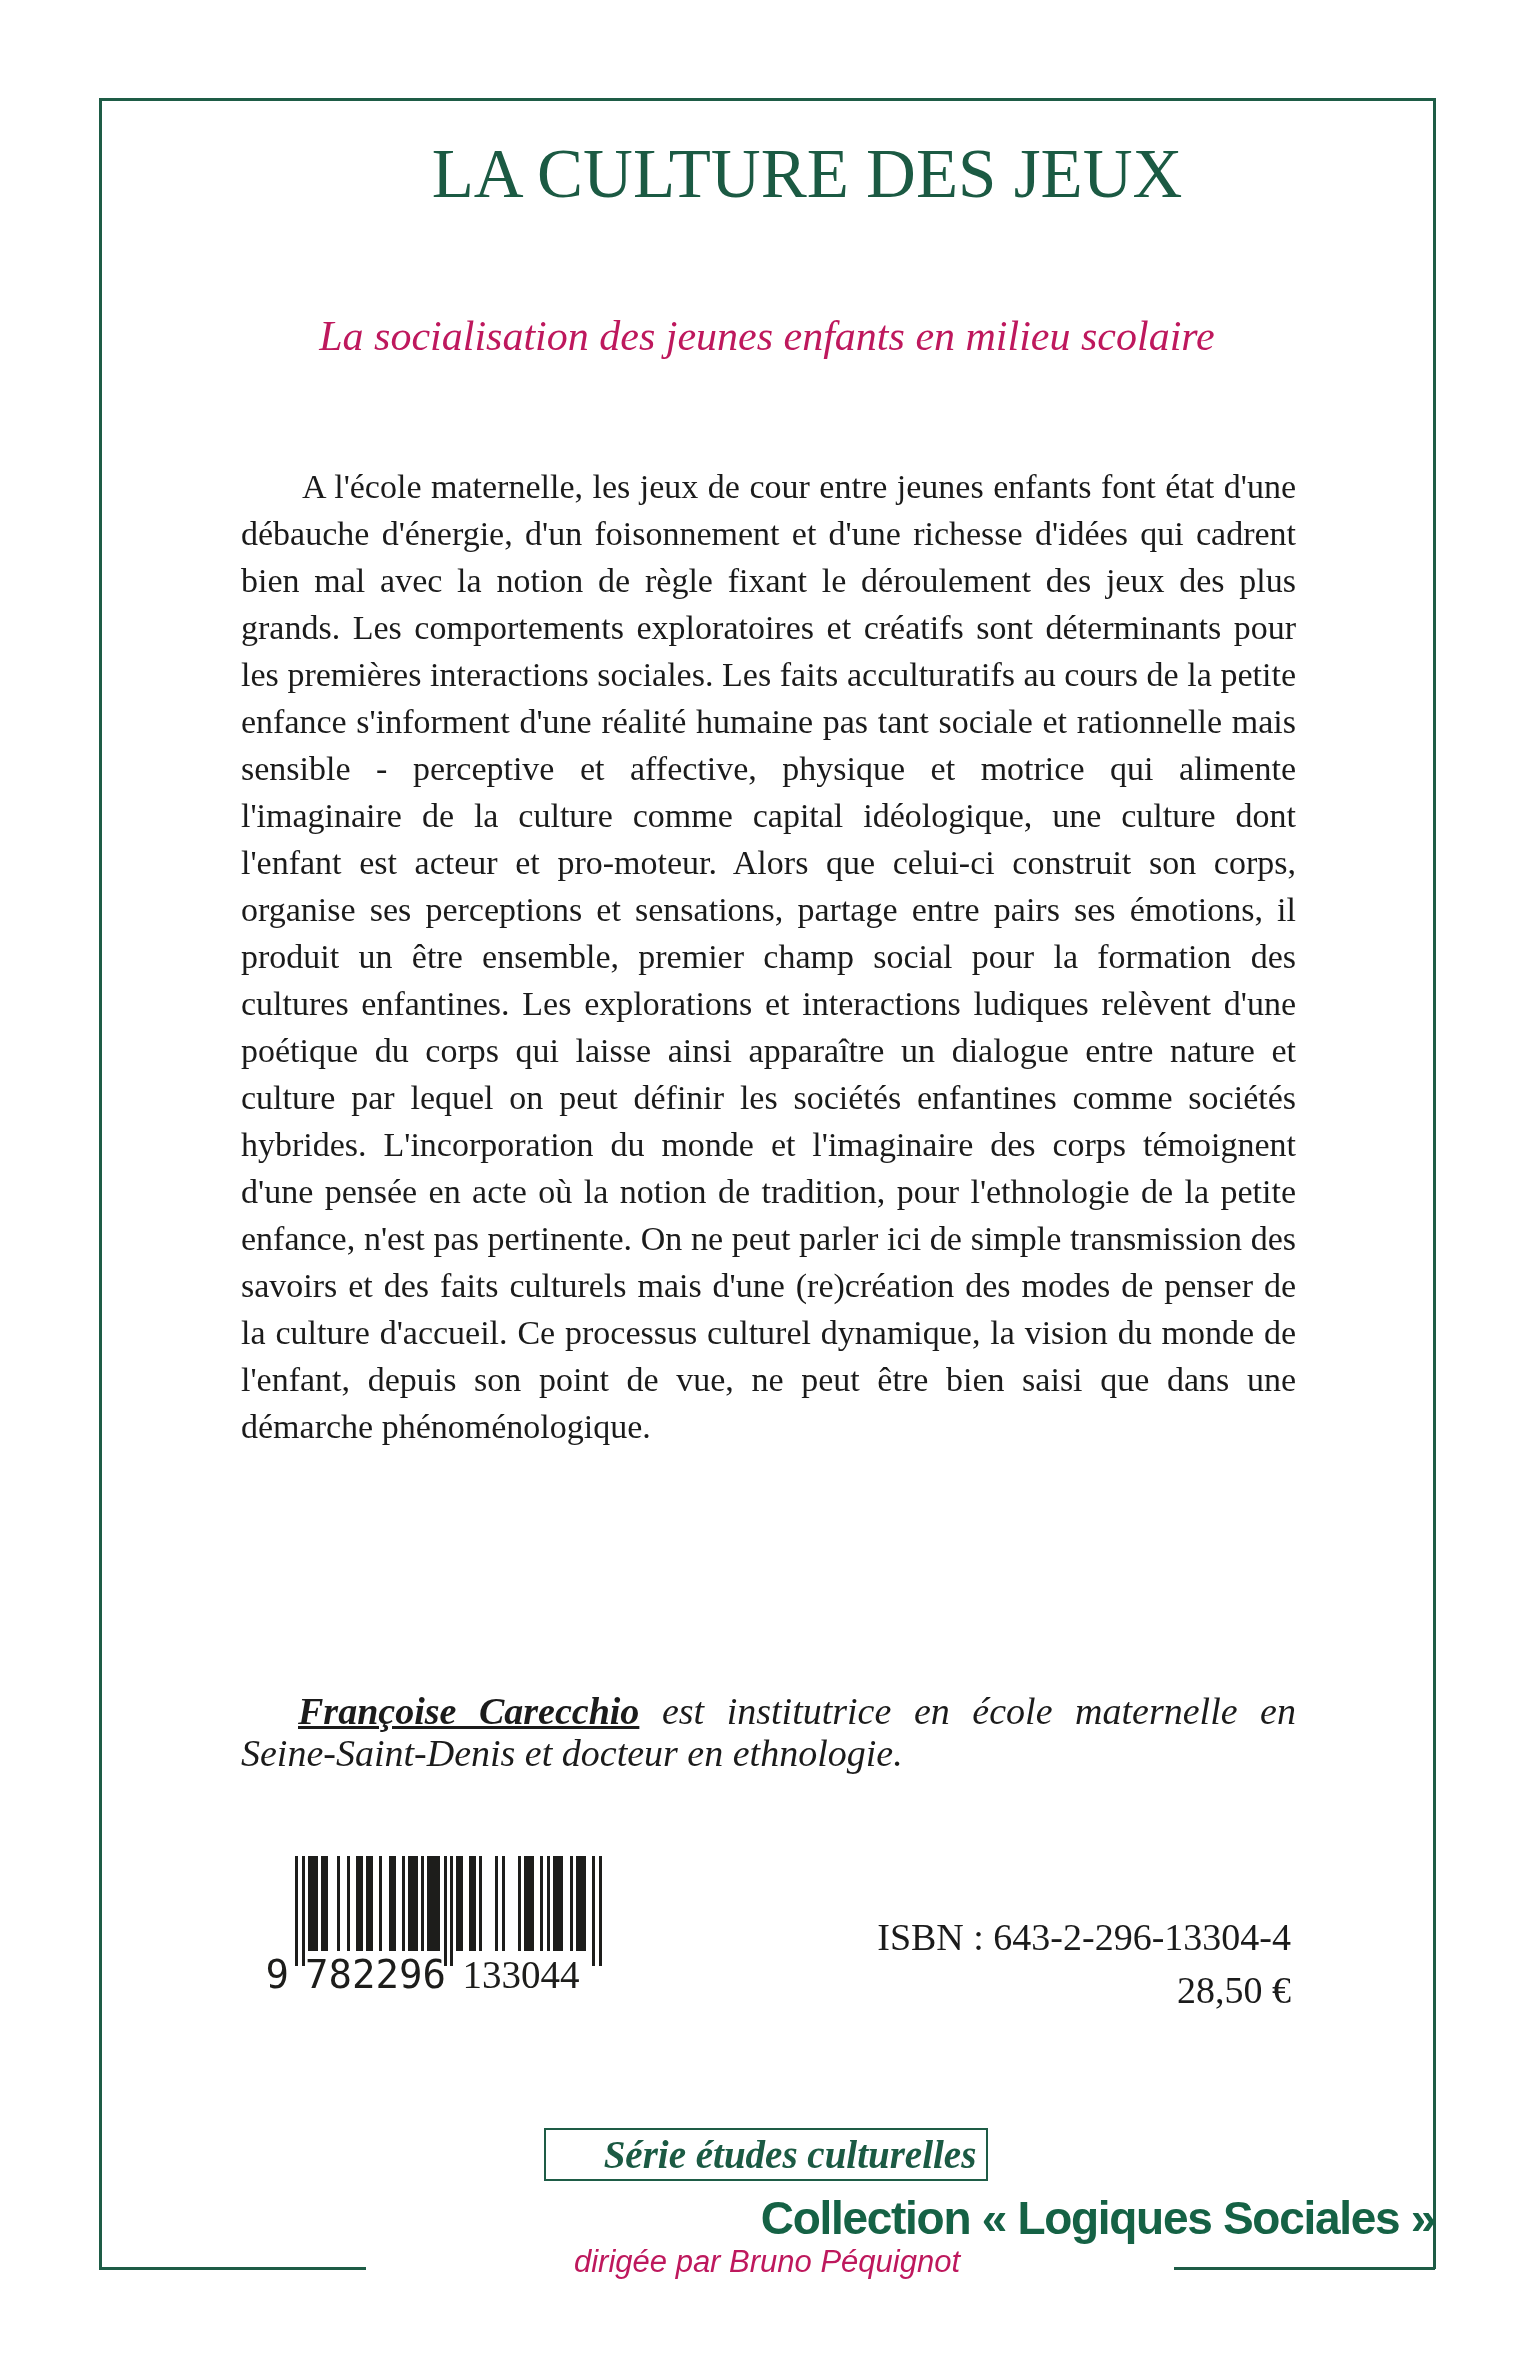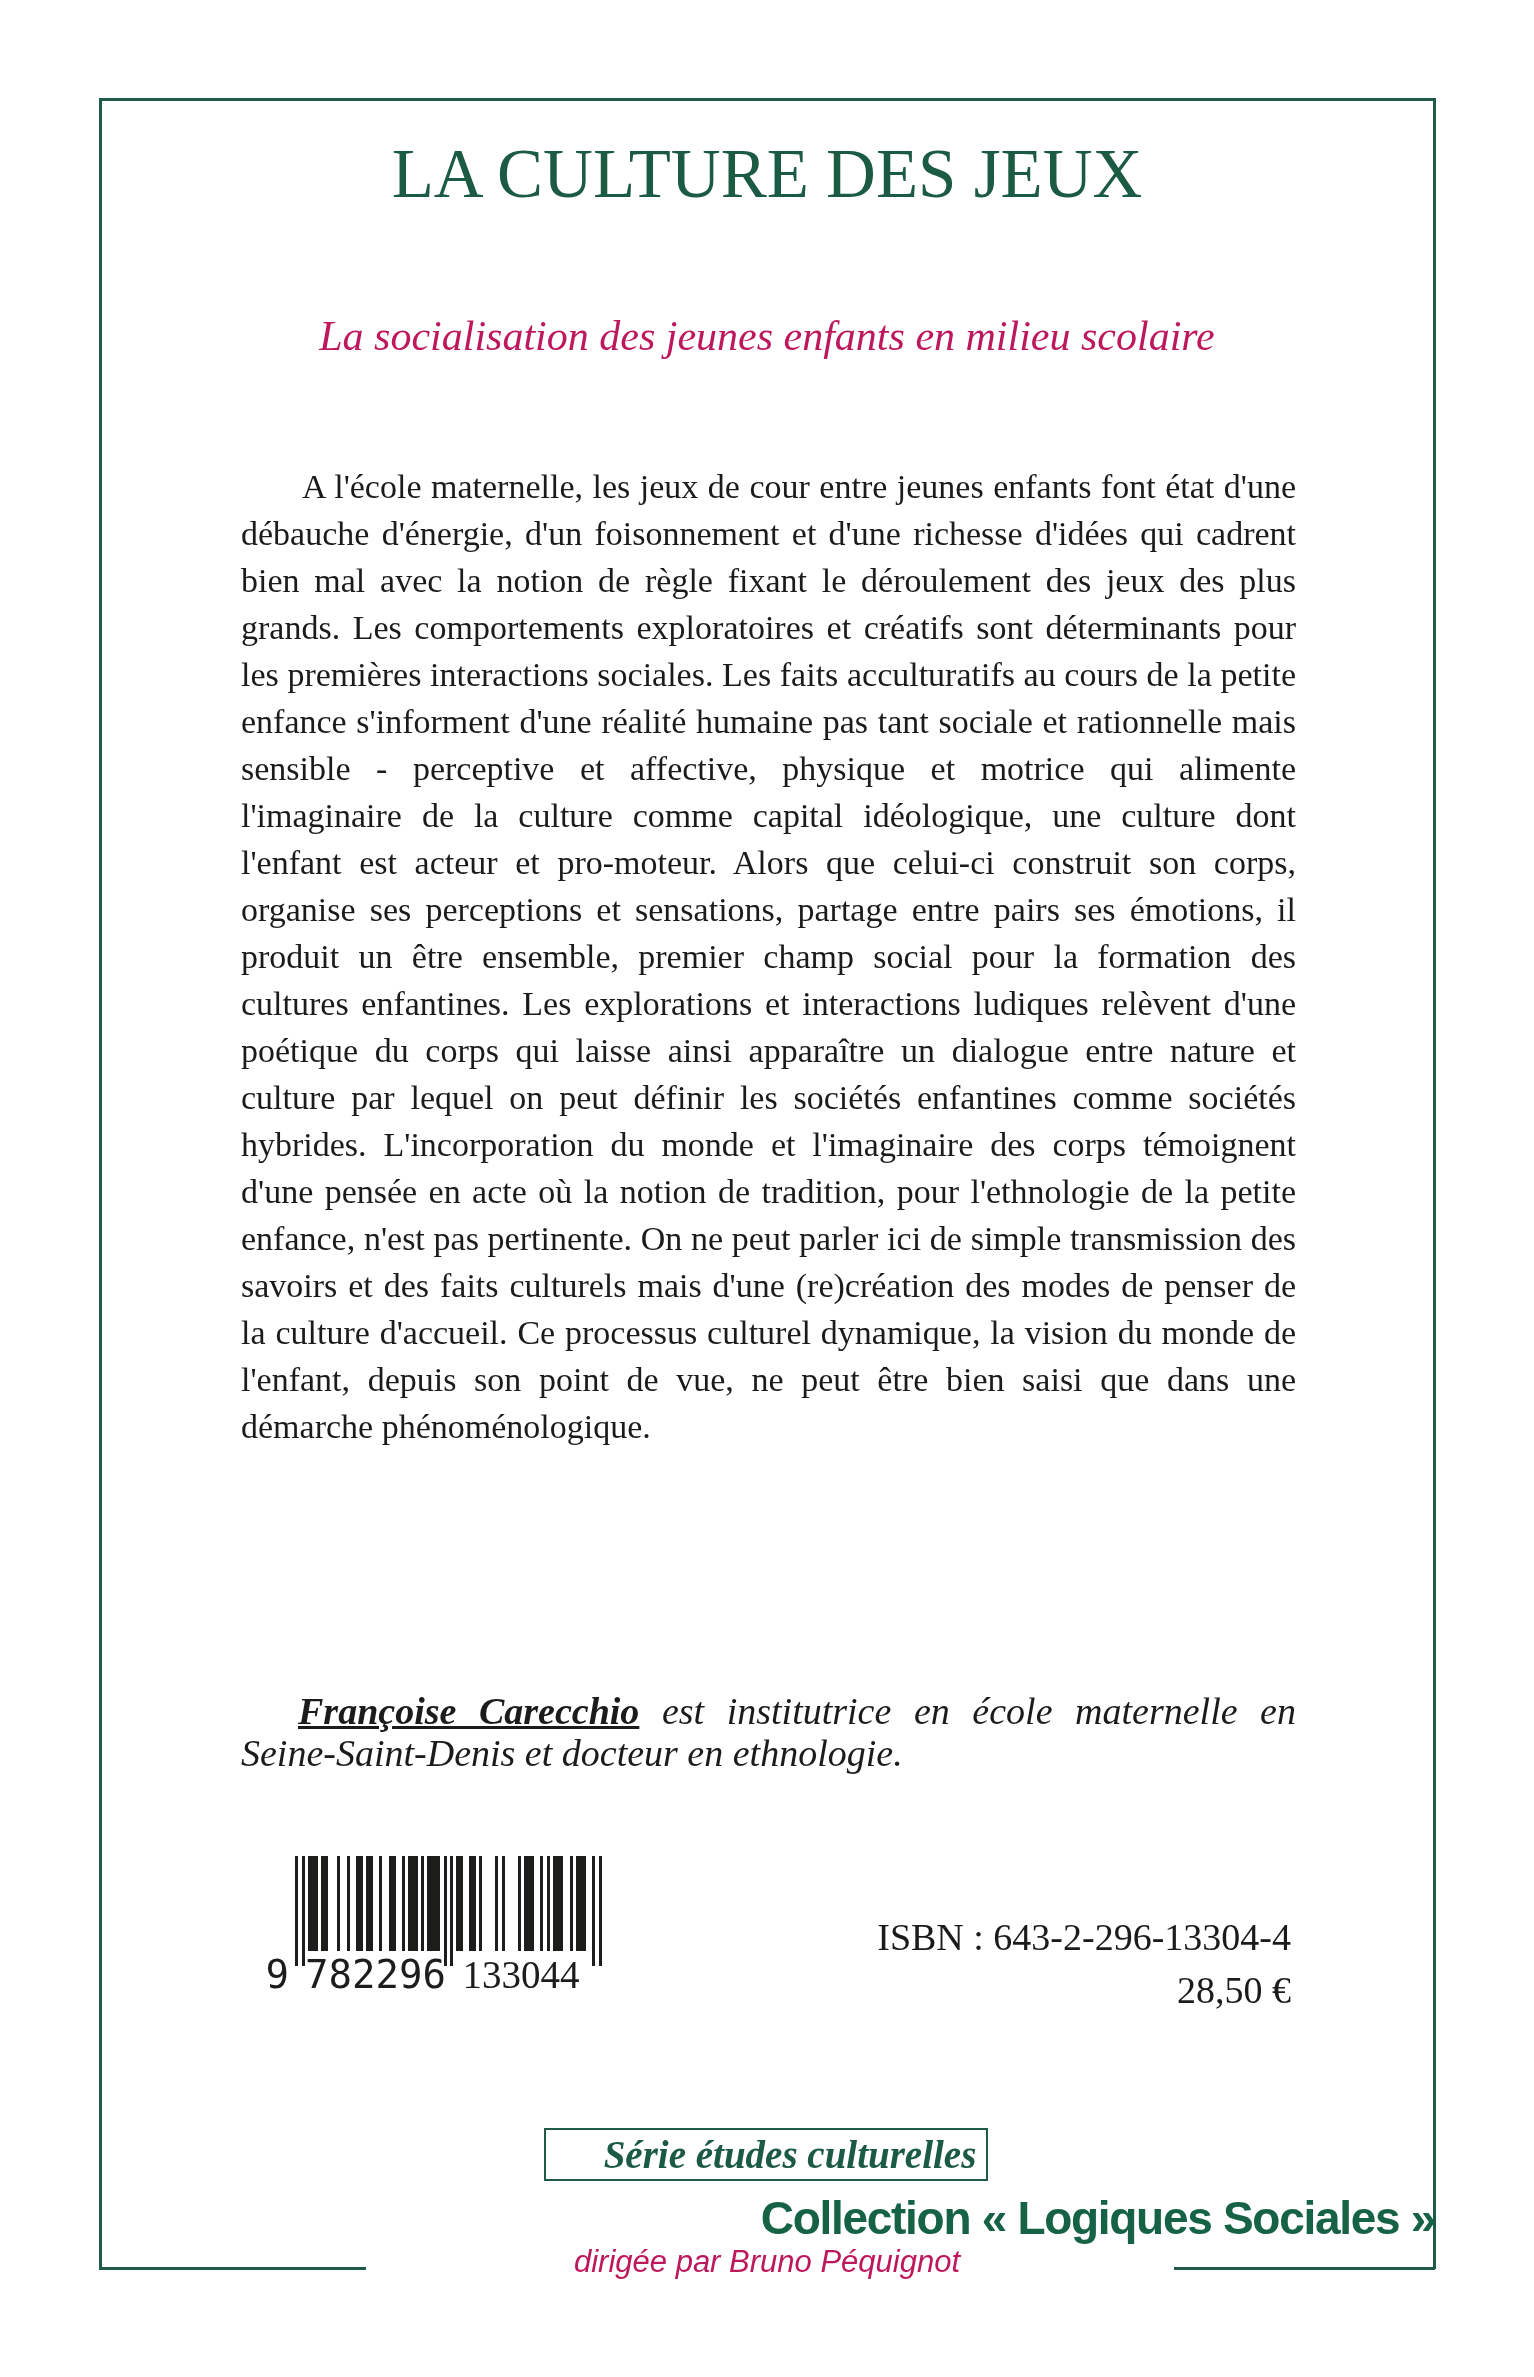--- a/index.html
+++ b/index.html
@@ -9,20 +9,21 @@
     -webkit-font-smoothing:antialiased;
   }
   .abs{position:absolute;}
   
   .rule{position:absolute;background:#1e5c46;}
   
   .title-block{
     left:99px;top:127px;width:1336px;text-align:center;
     color:#1b5a43;font-size:69px;line-height:94px;font-weight:normal;
     letter-spacing:0px;
+    padding-left:40px;
   }
   .subtitle{
     left:99px;top:311px;width:1336px;text-align:center;
     color:#be185d;font-size:42px;line-height:50px;font-style:italic;
   }
   
   .body-text{
     left:241px;top:463px;width:1055px;
     color:#1b1b1b;font-size:34px;line-height:47px;
     text-align:justify;text-indent:61px;

